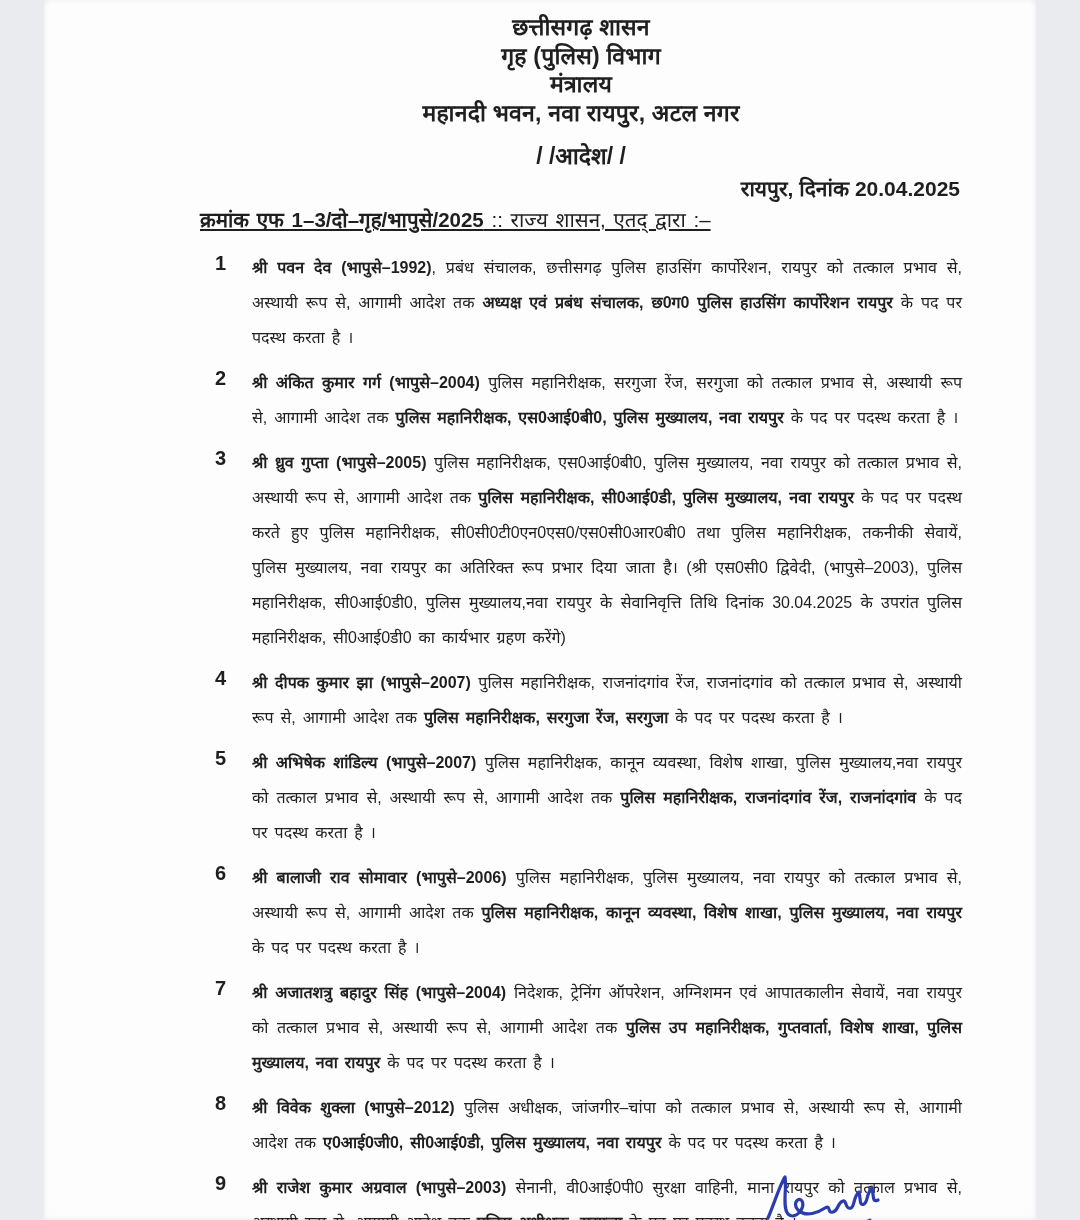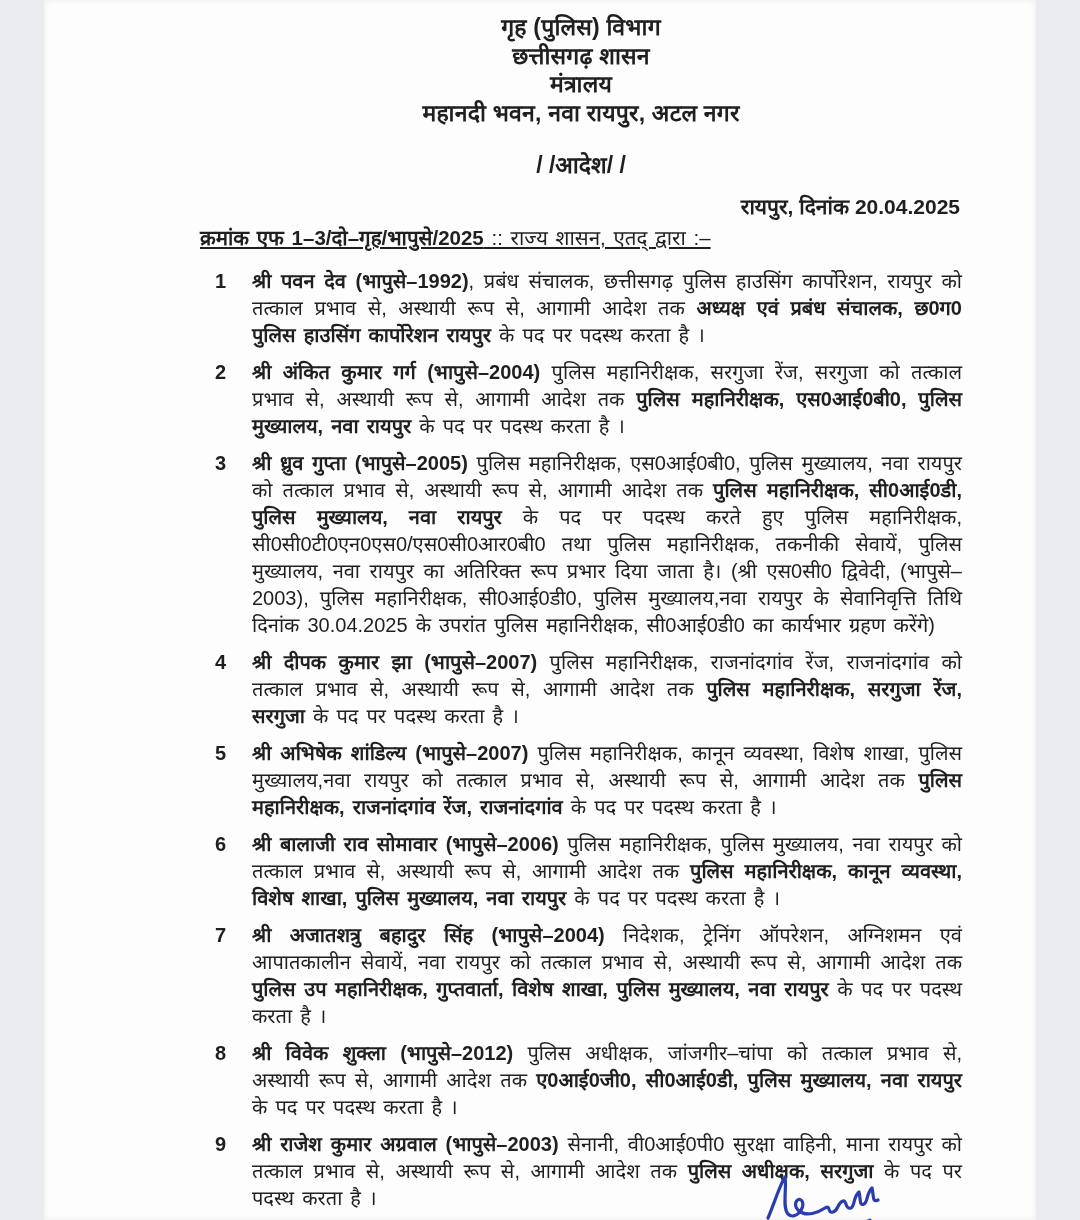--- a/index.html
+++ b/index.html
@@ -37,28 +37,28 @@
     padding-top:13px;
     text-align:center;
   }
   .doc-header .hline{
     font-size:23px;
     font-weight:700;
     line-height:28.5px;
     letter-spacing:0.2px;
   }
   .order-heading{
-    margin-top:24px;
+    margin-top:15px;
     text-align:center;
     font-size:23px;
     font-weight:700;
     line-height:28px;
   }
   .date-line{
-    margin-top:14px;
+    margin-top:5px;
     text-align:right;
     font-size:21px;
     font-weight:700;
     line-height:27px;
     padding-right:2px;
   }
   .reference-line{
     margin-top:4px;
     font-size:20.5px;
     line-height:27px;
@@ -76,22 +76,22 @@
   .order-num{
     width:52px;
     flex:0 0 52px;
     padding-left:15px;
     font-size:20px;
     font-weight:700;
     line-height:26.5px;
   }
   .order-text{
     flex:1;
-    font-size:20px;
-    line-height:27px;
+    font-size:16px;
+    line-height:35px;
     text-align:justify;
     word-spacing:2.5px;
   }
   .order-text .b{font-weight:700;}
   .signature{
     position:absolute;
     left:718px;
     top:1172px;
     width:150px;
     height:60px;
@@ -99,22 +99,22 @@
   .signature svg{display:block;width:100%;height:100%;}
 </style>
 </head>
 <body>
 
 <div class="page">
   <div class="paper">
     <div class="content">
 
       <div class="doc-header">
+        <div class="hline">छत्तीसगढ़ शासन</div>
         <div class="hline">गृह (पुलिस) विभाग</div>
-        <div class="hline">छत्तीसगढ़ शासन</div>
         <div class="hline">मंत्रालय</div>
         <div class="hline">महानदी भवन, नवा रायपुर, अटल नगर</div>
       </div>
 
       <div class="order-heading">/ /आदेश/ /</div>
 
       <div class="date-line">रायपुर, दिनांक 20.04.2025</div>
 
       <div class="reference-line">
         <span class="b">क्रमांक एफ 1–3/दो–गृह/भापुसे/2025</span><span> :: राज्य शासन, एतद् द्वारा :–</span>

